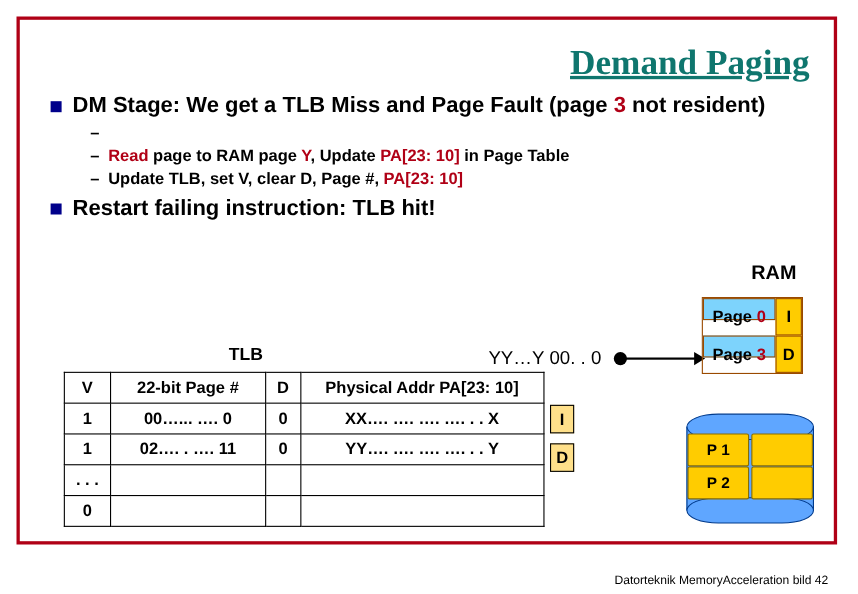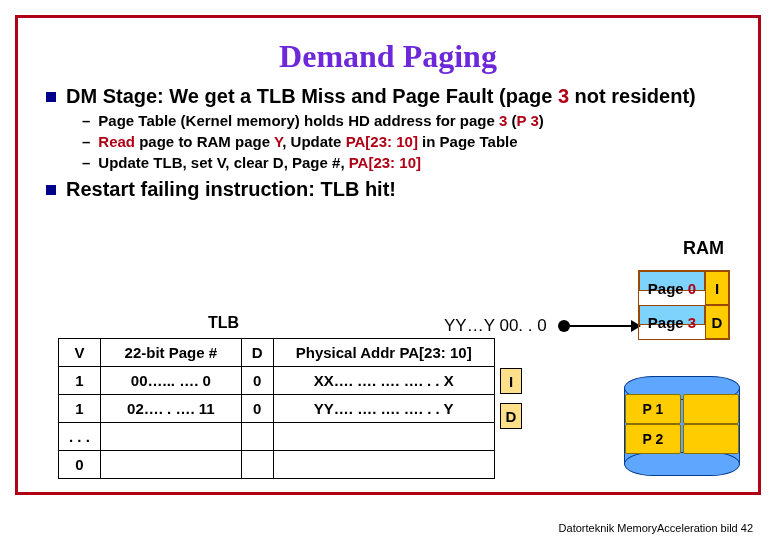--- a/index.html
+++ b/index.html
@@ -15,26 +15,27 @@
     position: absolute;
     left: 15px;
     top: 15px;
     width: 746px;
     height: 480px;
     border: 3px solid #b00016;
     box-sizing: border-box;
     padding: 20px 22px 10px 22px;
   }
   .title {
-    text-align: center;
+    text-align: right;
     margin: 0 0 10px 0;
     font-family: "Times New Roman", serif;
     font-size: 32px;
     font-weight: bold;
-    color: #6d28d9;
+    color: #0f766e;
+    text-decoration: underline;
   }
   .bul {
     display: flex;
     margin: 6px 0 4px 6px;
   }
   .bul .sq {
     width: 10px;
     height: 10px;
     background: #00008b;
     margin-top: 7px;
@@ -232,23 +233,20 @@
 
   <div class="bul">
     <div class="sq"></div>
     <div class="bul-text">
       <span>DM Stage: We get a TLB Miss and Page Fault (page </span><span class="red">3</span><span> not resident)</span>
     </div>
   </div>
 
   <div class="sub">
     <span class="dash">–</span>
-    <div>
-      <span>Page Table (Kernel memory) holds HD address for page </span><span class="red">3</span><span> (</span><span class="red">P 3</span><span>)</span>
-    </div>
   </div>
   <div class="sub">
     <span class="dash">–</span>
     <div>
       <span class="red">Read</span><span> page to RAM page </span><span class="red">Y</span><span>, Update </span><span class="red">PA[23: 10]</span><span> in Page Table</span>
     </div>
   </div>
   <div class="sub">
     <span class="dash">–</span>
     <div>

